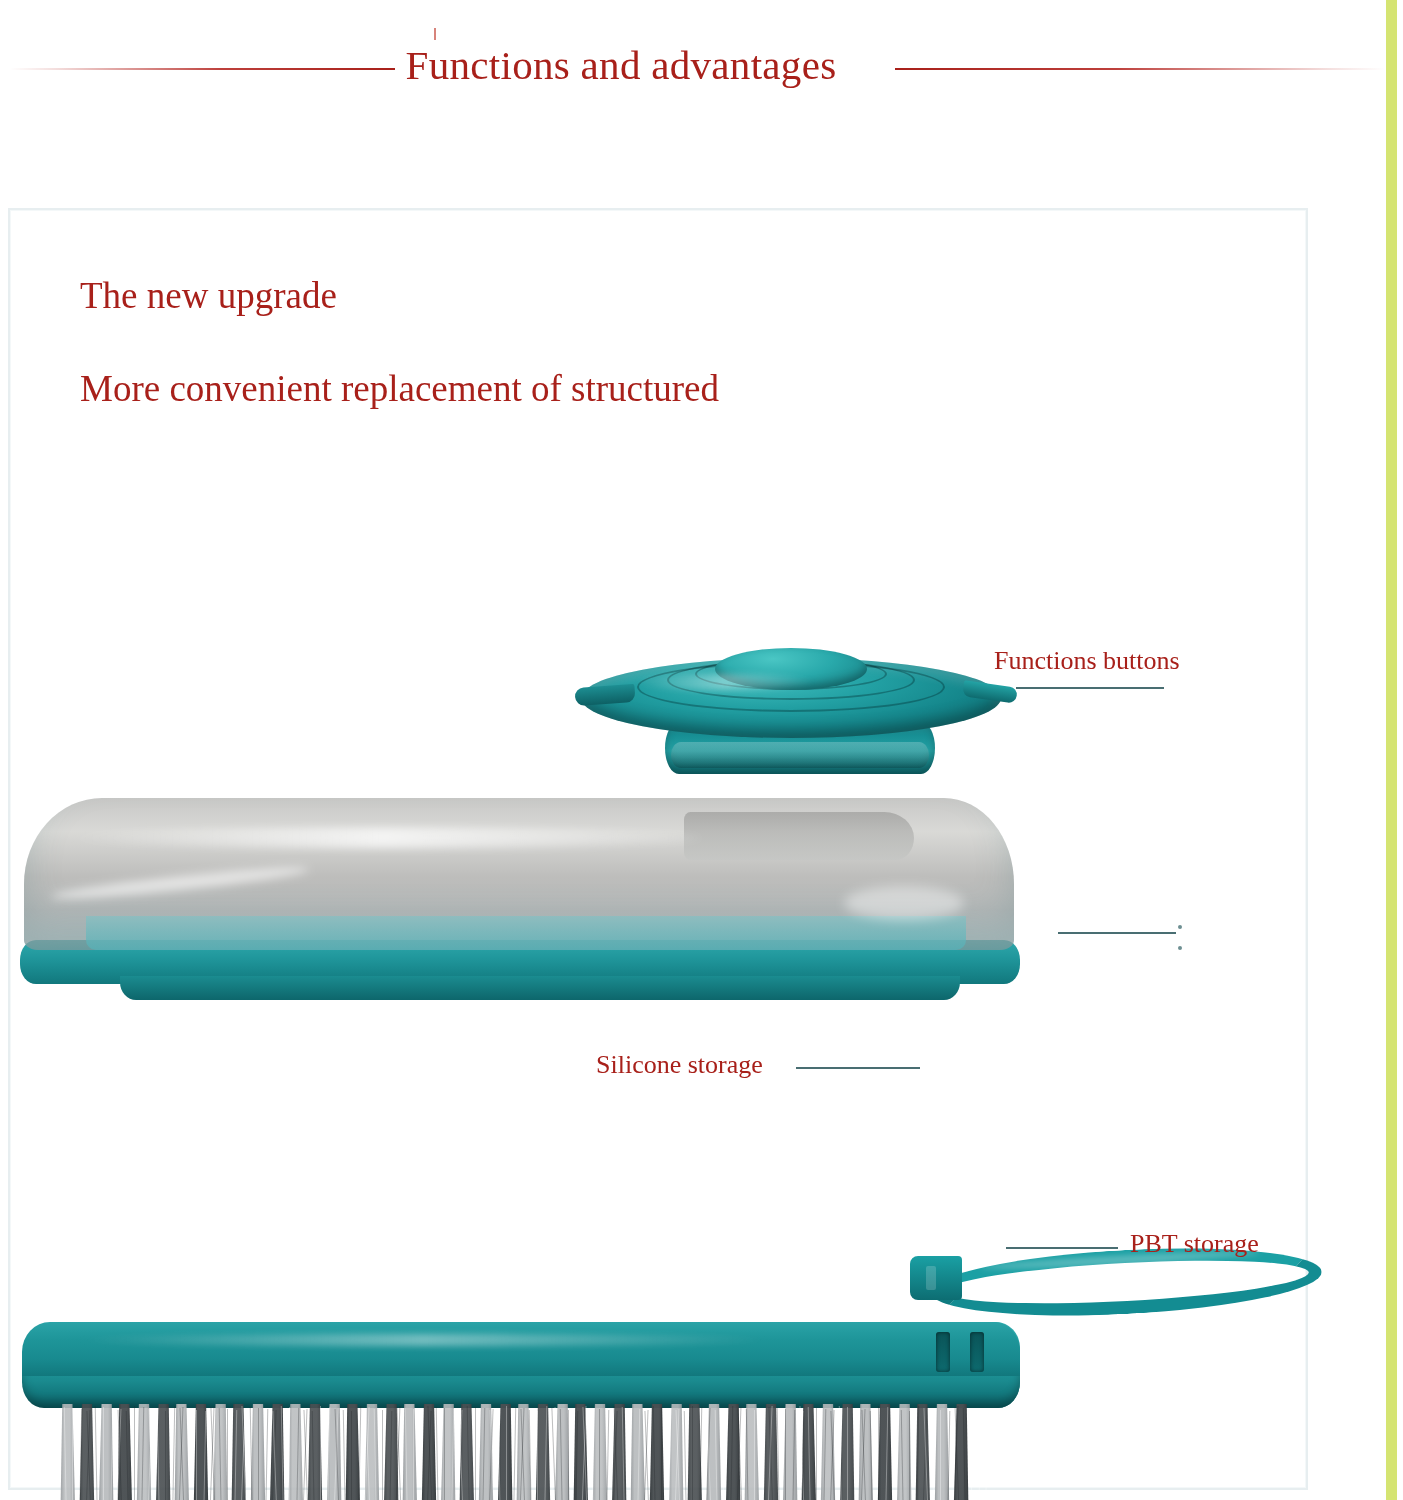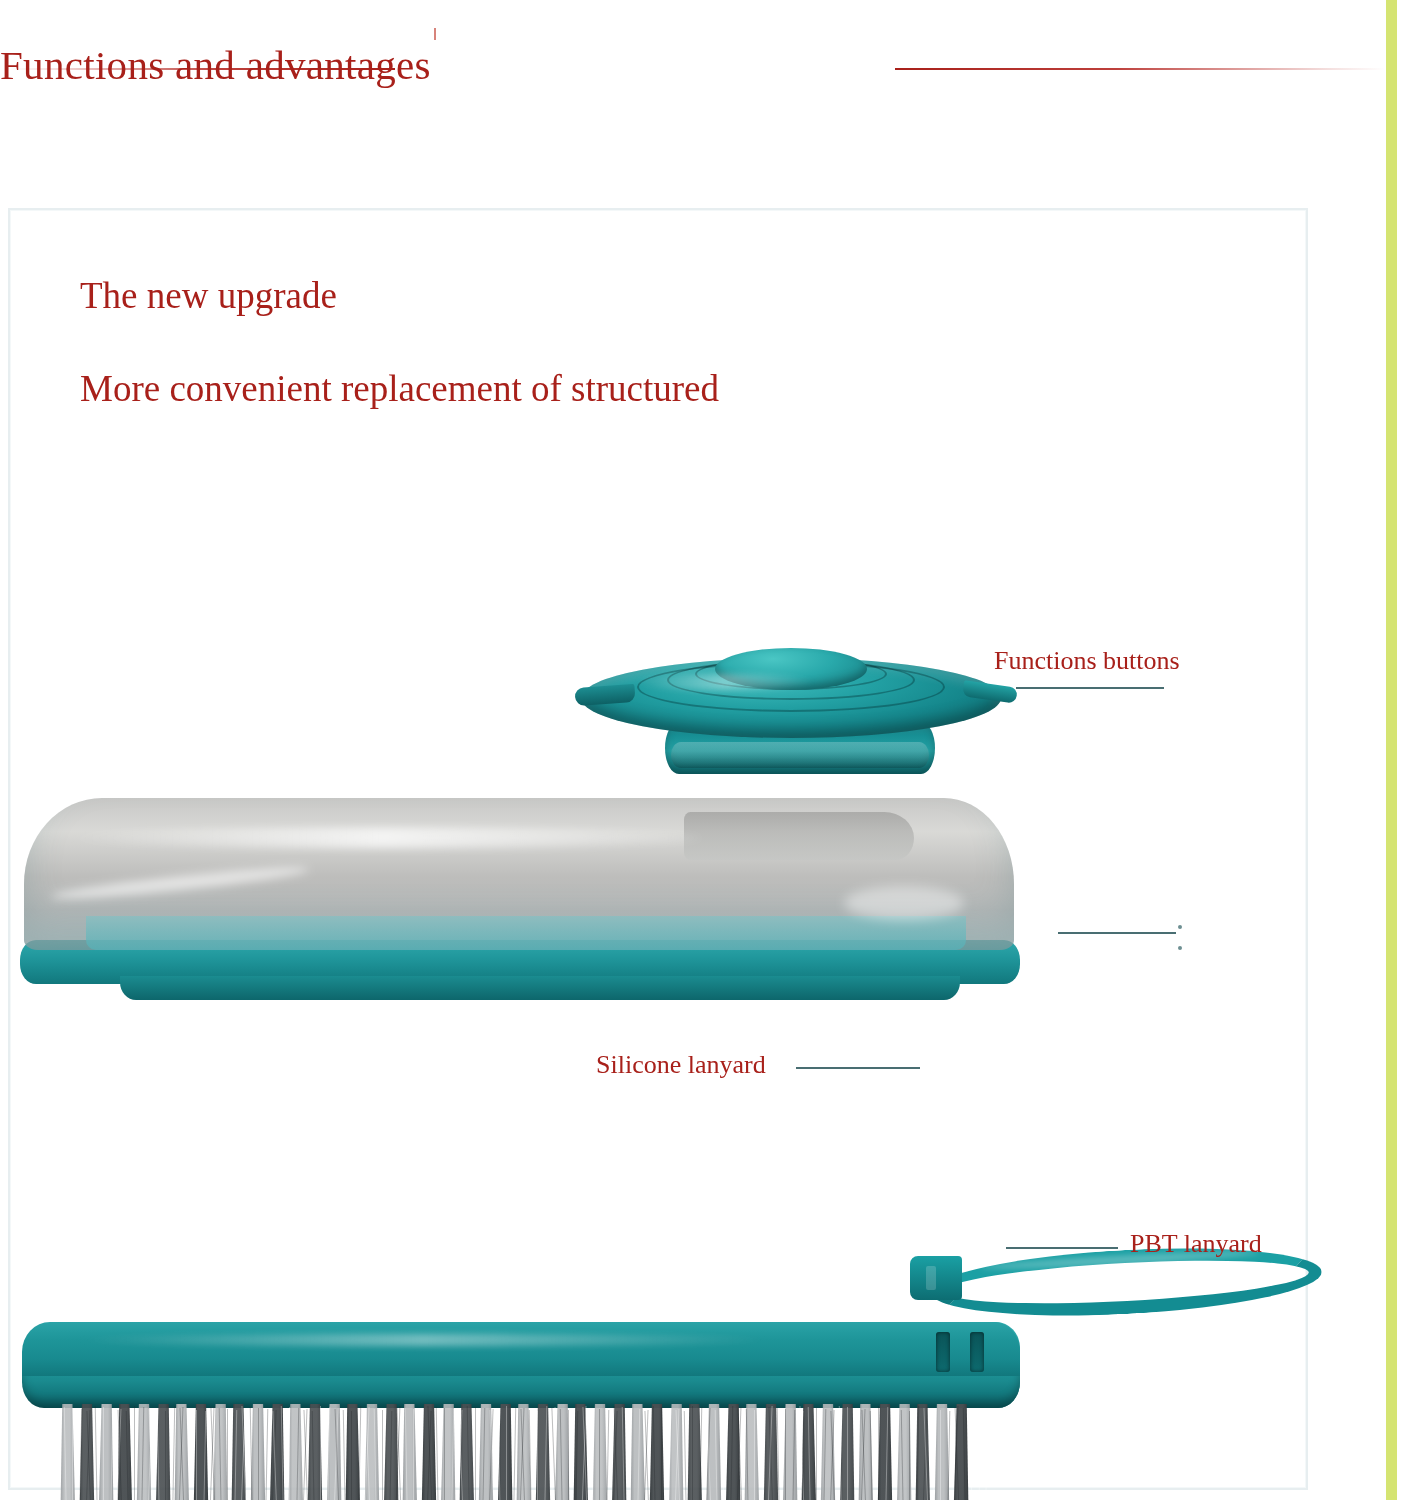--- a/index.html
+++ b/index.html
@@ -39,20 +39,21 @@
     left:10px; width:385px;
     background:linear-gradient(to right, rgba(178,30,25,0) 0%, rgba(178,30,25,0.15) 12%, rgba(178,30,25,0.85) 55%, #a8201a 100%);
   }
   .rule-right {
     left:895px; width:490px;
     background:linear-gradient(to left, rgba(178,30,25,0) 0%, rgba(178,30,25,0.15) 12%, rgba(178,30,25,0.85) 55%, #a8201a 100%);
   }
   .header-title {
     position:absolute;
     top:36px; left:0; width:1242px;
+    text-align:center;
     font-size:41px;
     line-height:58px;
     color:#a8201a;
     letter-spacing:0.3px;
     white-space:nowrap;
   }
   .title-tick {
     position:absolute;
     top:28px; left:434px;
     width:2px; height:12px;
@@ -568,20 +569,20 @@
 
     </div>
 
     <div class="callout" style="left:984px; top:434px;">Functions buttons</div>
     <div class="leader" style="left:1006px; top:477px; width:148px;"></div>
 
     <div class="leader" style="left:1048px; top:722px; width:118px;"></div>
     <div class="leader-dot" style="left:1168px; top:715px;"></div>
     <div class="leader-dot" style="left:1168px; top:736px;"></div>
 
-    <div class="callout" style="left:586px; top:838px;">Silicone lanyard</div>
+    <div class="callout" style="left:586px; top:838px;">Silicone storage</div>
     <div class="leader" style="left:786px; top:857px; width:124px;"></div>
 
-    <div class="callout" style="left:1120px; top:1017px;">PBT lanyard</div>
+    <div class="callout" style="left:1120px; top:1017px;">PBT storage</div>
     <div class="leader" style="left:996px; top:1037px; width:112px;"></div>
 
   </div>
 </div>
 
 </body></html>

